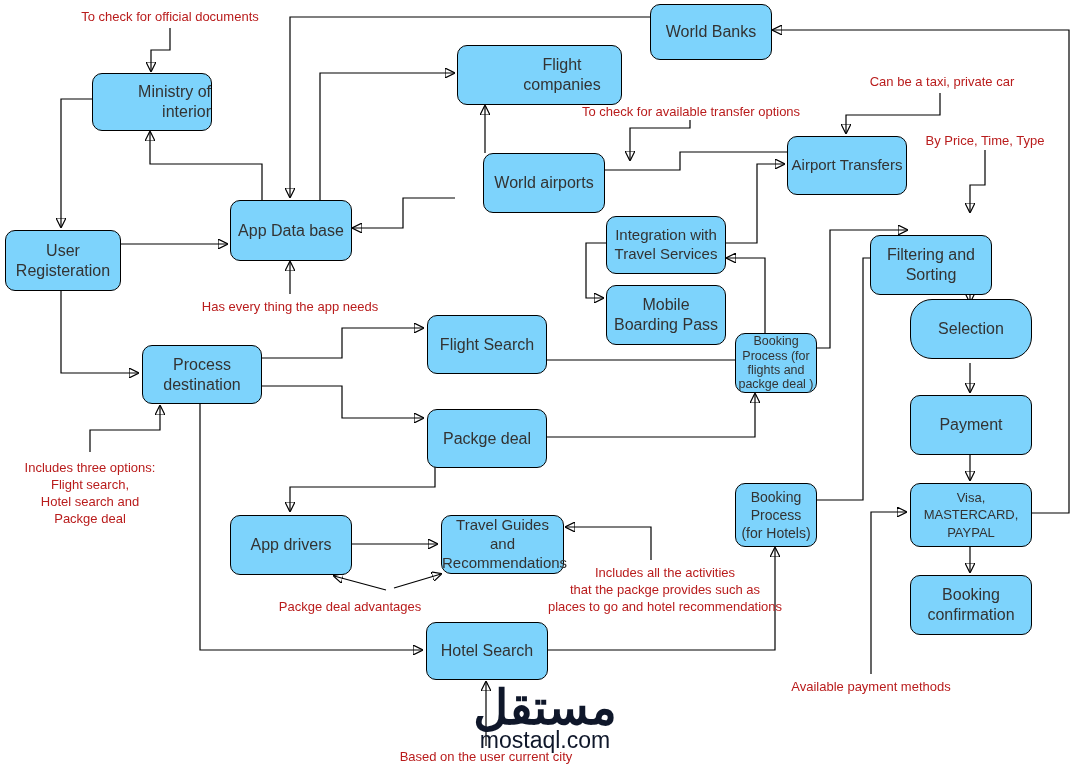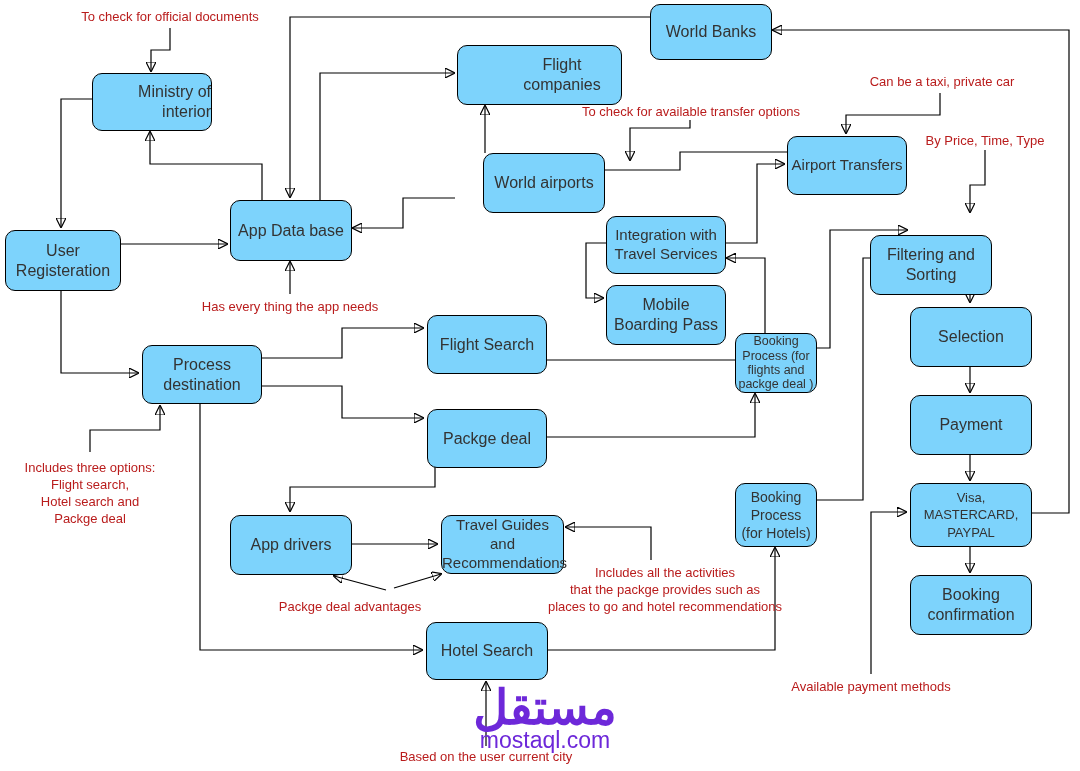--- a/index.html
+++ b/index.html
@@ -19,42 +19,42 @@
   .n-airports{left:455px;top:153px;width:120px;height:58px;margin-left:28px;}
   .n-transfers{left:787px;top:136px;width:118px;height:57px;font-size:15px;}
   .n-appdb{left:230px;top:200px;width:120px;height:59px;}
   .n-userreg{left:5px;top:230px;width:114px;height:59px;}
   .n-integration{left:606px;top:216px;width:118px;height:56px;font-size:15px;}
   .n-mobilebp{left:606px;top:285px;width:118px;height:58px;}
   .n-filtering{left:870px;top:215px;width:120px;height:58px;margin-top:20px;}
   .n-flightsearch{left:427px;top:315px;width:118px;height:57px;}
   .n-bookflights{left:735px;top:333px;width:80px;height:58px;font-size:12.5px;line-height:1.15;}
   .n-processdest{left:142px;top:345px;width:118px;height:57px;}
-  .n-selection{left:910px;top:307px;width:120px;height:58px;}
+  .n-selection{left:910px;top:299px;width:120px;height:58px;border-radius:22px;}
   .n-packgedeal{left:427px;top:409px;width:118px;height:57px;}
   .n-payment{left:910px;top:395px;width:120px;height:58px;}
   .n-appdrivers{left:230px;top:515px;width:120px;height:58px;}
   .n-travelguides{left:441px;top:515px;width:121px;height:57px;font-size:15px;}
   .n-bookhotels{left:735px;top:483px;width:80px;height:62px;font-size:14px;line-height:1.3;}
   .n-visa{left:910px;top:483px;width:120px;height:62px;font-size:13px;line-height:1.35;}
   .n-bookconf{left:910px;top:575px;width:120px;height:58px;}
   .n-hotelsearch{left:426px;top:622px;width:120px;height:56px;}
   
   .a-official{left:70px;top:8px;width:200px;}
   .a-taxi{left:852px;top:73px;width:180px;}
   .a-byprice{left:905px;top:132px;width:160px;}
   .a-transfer{left:561px;top:103px;width:260px;}
   .a-haseverything{left:180px;top:298px;width:220px;}
   .a-threeoptions{left:5px;top:459px;width:170px;}
   .a-packgeadv{left:265px;top:598px;width:170px;}
   .a-activities{left:540px;top:564px;width:250px;}
   .a-payment{left:771px;top:678px;width:200px;}
   .a-city{left:376px;top:748px;width:220px;}
   
-  .wm{position:absolute;left:455px;top:683px;width:180px;text-align:center;color:#6d28d9;pointer-events:none;}
+  .wm{position:absolute;left:455px;top:683px;width:180px;text-align:center;color:#0f172a;pointer-events:none;}
   .wm-logo{font-size:48px;font-weight:bold;line-height:50px;}
   .wm-domain{font-size:23px;line-height:22px;margin-top:-4px;}
 </style>
 </head>
 <body>
 
 <div class="canvas">
 
   <svg class="connectors" viewBox="0 0 1080 771" xmlns="http://www.w3.org/2000/svg">
     <defs>

